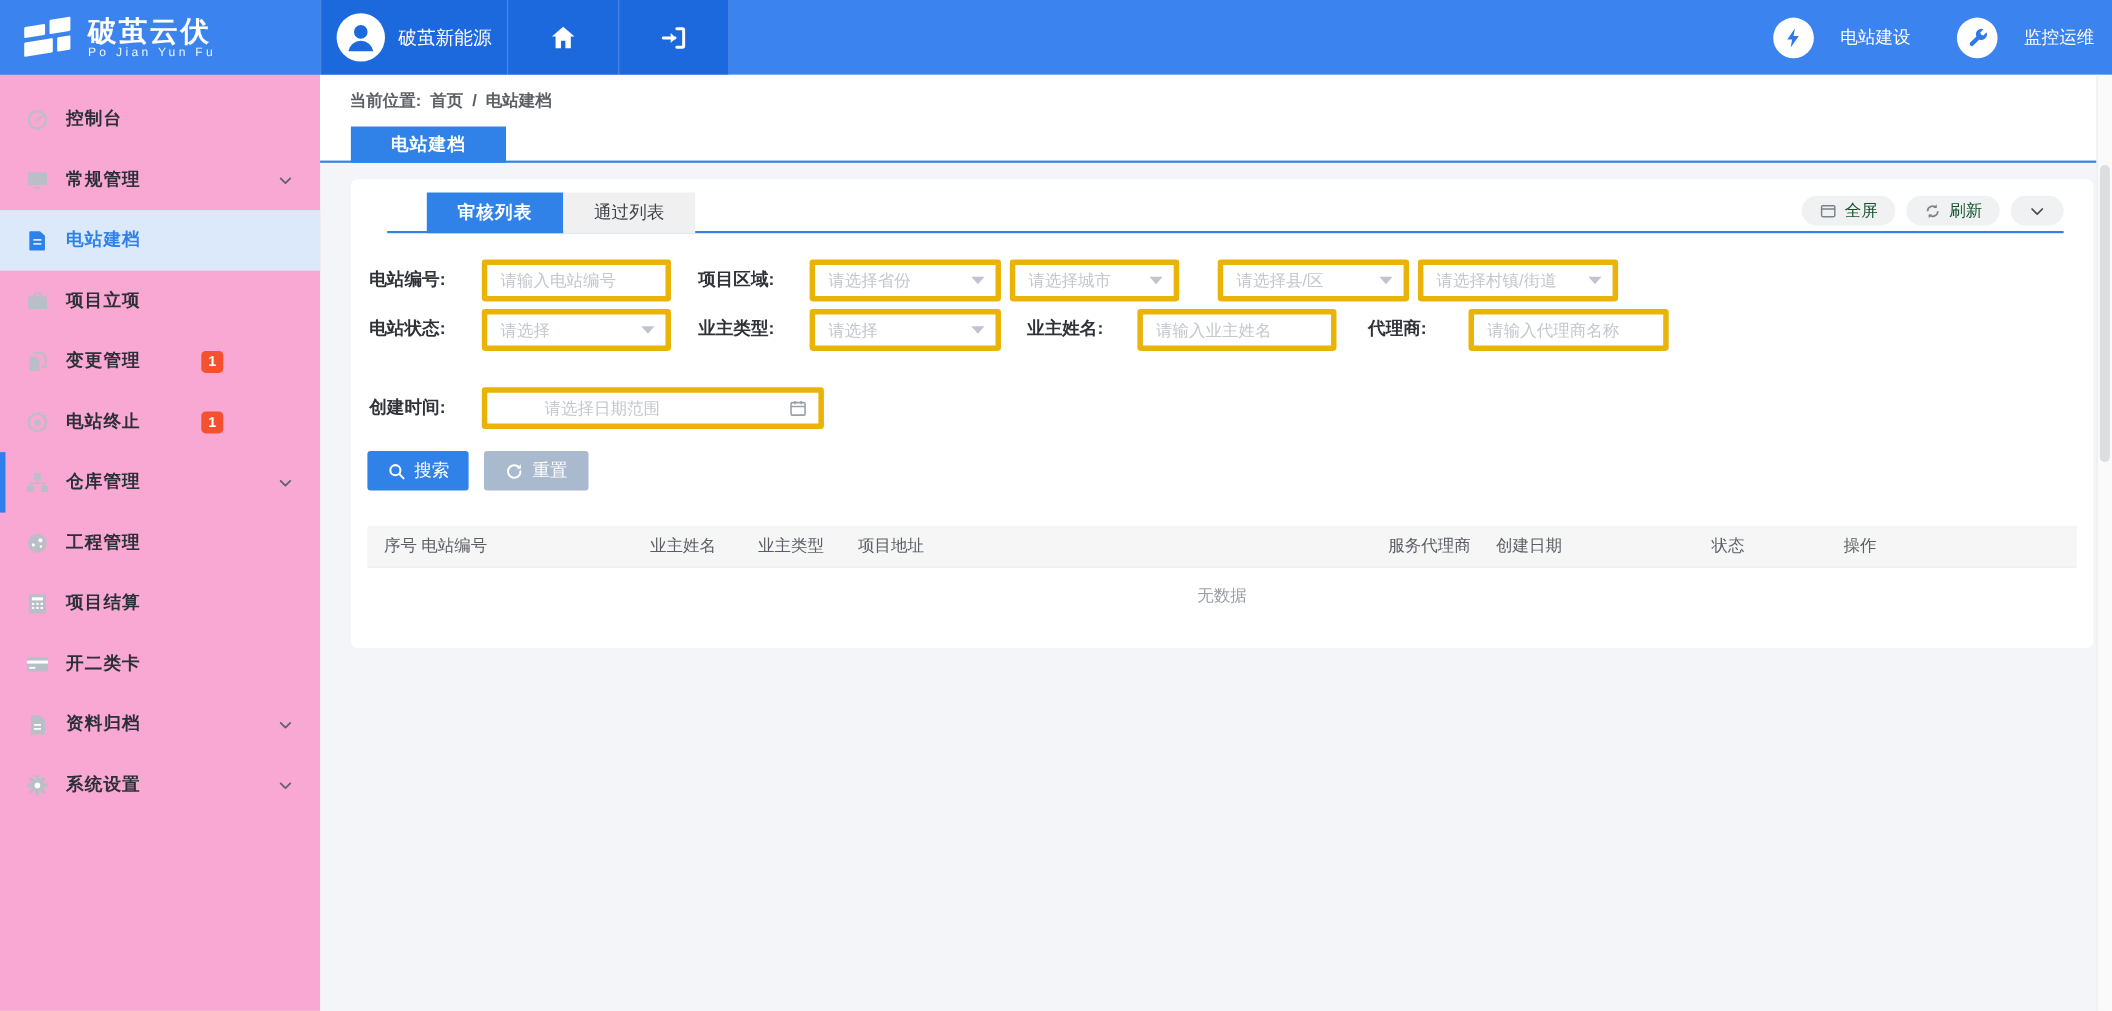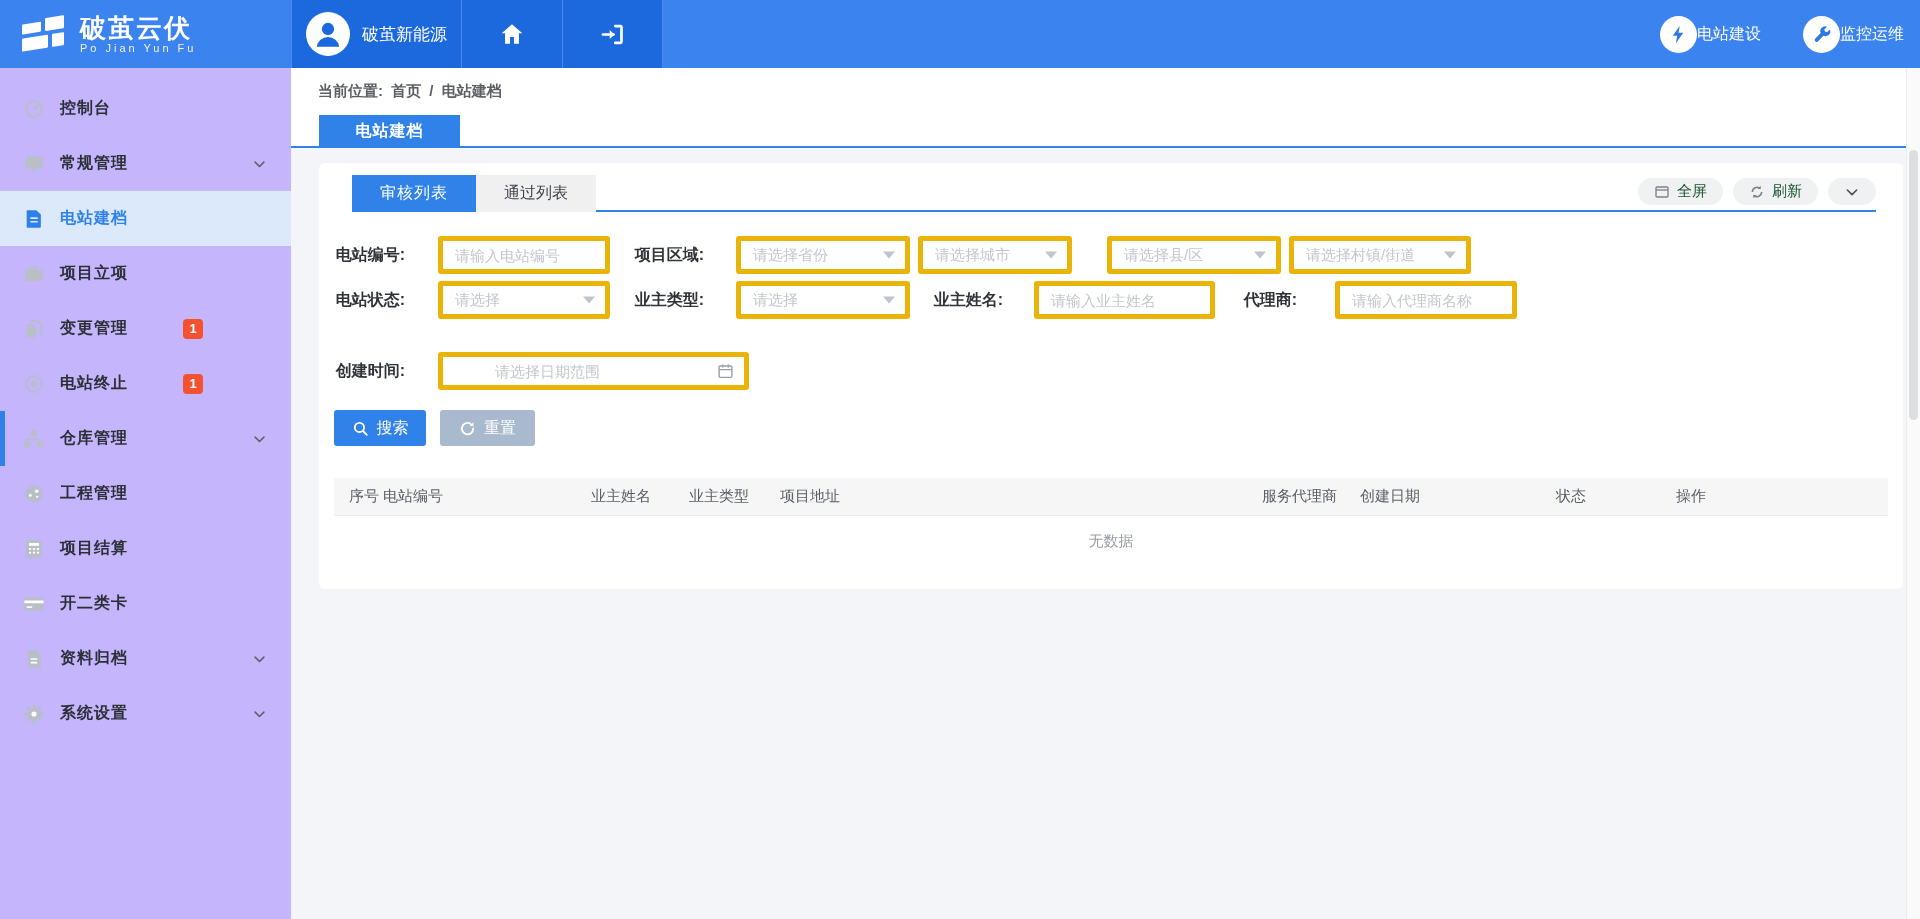--- a/index.html
+++ b/index.html
@@ -14,46 +14,46 @@
   .logo-title { color:#fff; font-size:26px; font-weight:700; letter-spacing:2px; line-height:28px; }
   .logo-sub { color:rgba(255,255,255,.92); font-size:11px; letter-spacing:3px; line-height:13px; }
   .topbar-mid { display:flex; background:#1c69dd; }
   .top-section { display:flex; align-items:center; justify-content:center; border-right:1px solid rgba(255,255,255,.22); }
   .user-section { width:171px; padding:0 14px; justify-content:flex-start; border-left:1px solid rgba(255,255,255,.22); }
   .avatar { width:44px; height:44px; border-radius:50%; background:#fff; display:flex; align-items:center; justify-content:center; margin-right:12px; flex:none; }
   .company-name { color:#fff; font-size:17px; white-space:nowrap; }
   .home-section { width:101px; }
   .exit-section { width:100px; }
   .topbar-right { margin-left:auto; display:flex; align-items:center; gap:42px; padding-right:16px; }
-  .top-nav-item { display:flex; align-items:center; gap:0; cursor:pointer; }
+  .top-nav-item { display:flex; align-items:center; gap:24px; cursor:pointer; }
   .round-ic { width:37px; height:37px; border-radius:50%; background:#fff; display:flex; align-items:center; justify-content:center; }
   .top-nav-label { color:#fff; font-size:16px; }
 
   
-  .sidebar { position:absolute; top:68px; left:0; width:291px; bottom:0; background:#c4b5fd; padding-top:13px; }
+  .sidebar { position:absolute; top:68px; left:0; width:291px; bottom:0; background:#f9a8d4; padding-top:13px; }
   .side-item { position:relative; height:55px; display:flex; align-items:center; padding-left:23px; cursor:pointer; color:#2b2f36; }
   .side-item .s-icon { width:22px; height:22px; color:#b9bec7; margin-right:15px; flex:none; display:flex; align-items:center; }
   .side-item .s-label { font-size:16px; font-weight:700; letter-spacing:1px; }
   .side-item.active { background:#dce9fb; color:#2e80ea; }
   .side-item.active .s-icon { color:#2e80ea; }
   .side-item .chev { position:absolute; right:24px; top:50%; transform:translateY(-50%); color:#5f6368; }
   .side-badge { margin-left:55px; min-width:20px; height:20px; background:#f5502f; border-radius:4px; color:#fff; font-size:13px; font-weight:700; display:flex; align-items:center; justify-content:center; padding:0 5px; }
   .side-accent { position:absolute; left:0; top:0; width:5px; height:100%; background:#2e80ea; }
 
   
   .crumb-strip { position:absolute; top:68px; left:291px; right:14px; height:80px; background:#fff; border-bottom:2px solid #3182e8; }
   .breadcrumb { position:absolute; left:27px; top:14px; font-size:15px; color:#5c6066;font-weight:bold; }
   .breadcrumb span { margin-right:4px; }
   .page-tab { position:absolute; left:28px; bottom:-2px; width:141px; height:33px; background:#3182e8; color:#fff; font-size:16px; font-weight:700; display:flex; align-items:center; justify-content:center; letter-spacing:1px; }
 
   
   .card { position:absolute; left:319px; top:163px; width:1584px; height:426px; background:#fff; border-radius:6px; }
   .inner-tabs { position:absolute; top:12px; left:33px; display:flex; }
   .inner-tab { height:37px; padding:0 28px; display:flex; align-items:center; justify-content:center; font-size:16px; cursor:pointer; }
-  .inner-tab.active { background:#3182e8; color:#fff; font-weight:400; letter-spacing:1px; }
+  .inner-tab.active { background:#3182e8; color:#fff; font-weight:700; letter-spacing:1px;margin-left:36px; }
   .inner-tab.idle { background:#f0f0f0; color:#3f434a; }
   .tab-underline { position:absolute; top:47px; left:33px; right:27px; height:2px; background:#3182e8; }
   .card-actions { position:absolute; top:15px; right:27px; display:flex; gap:10px; }
   .pill { height:27px; background:#f0f1f2; border-radius:14px; display:flex; align-items:center; gap:7px; padding:0 16px; font-size:15px; color:#14532d; cursor:pointer; }
   .pill svg { color:#7d8289; }
 
   
   .f-row { position:absolute; left:0; right:0; height:38px; }
   .r1 { top:73px; } .r2 { top:118px; } .r3 { top:189px; }
   .f-label { position:absolute; top:0; height:38px; line-height:38px; text-align:right; font-size:16px; font-weight:700; color:#2f3338; white-space:nowrap; }

